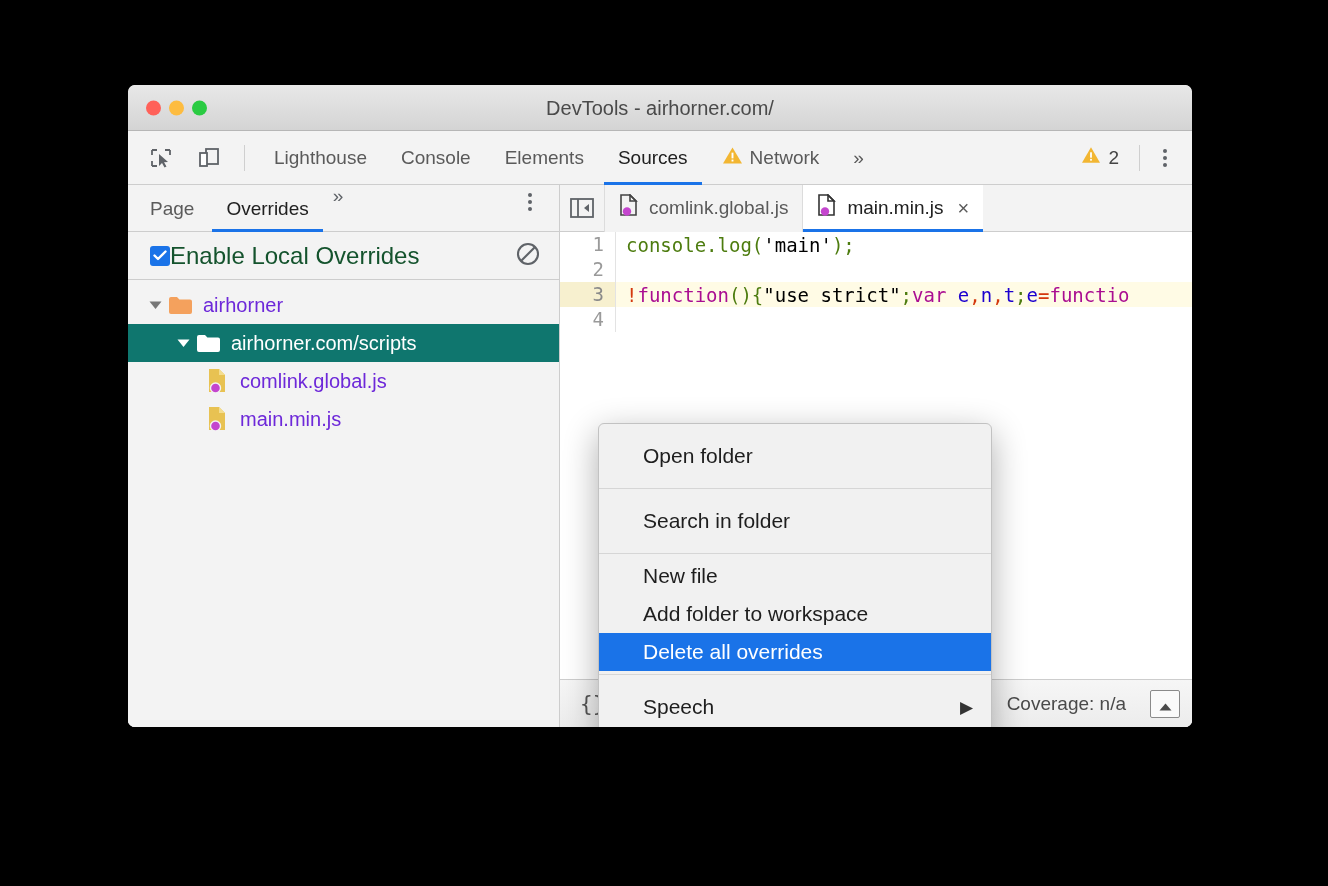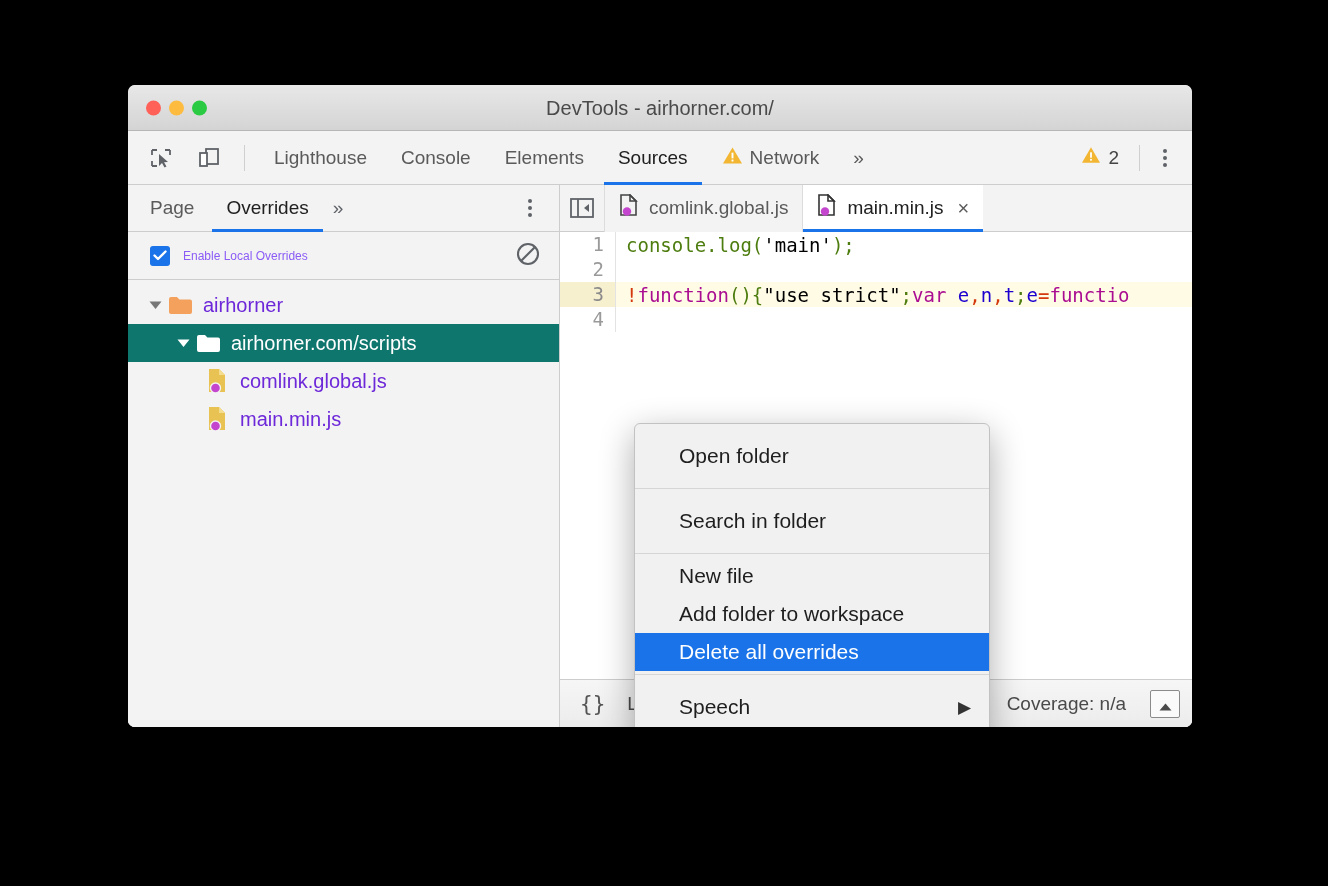--- a/index.html
+++ b/index.html
@@ -116,21 +116,21 @@
     display: flex; flex-direction: column;
     position: relative;
   }
 
   
   .subtabs {
     position: relative;
     height: 47px;
     background: #f3f3f3;
     border-bottom: 1px solid #cdcdcd;
-    display: flex; align-items: center;
+    display: flex; 
   }
   .stab {
     position: relative;
     height: 47px;
     padding: 0 16px;
     display: flex; align-items: center;
     font-size: 19px; color: #5a5a5a;
   }
   .stab:first-child { margin-left: 6px; }
   .stab.selected { color: #202020; }
@@ -152,21 +152,21 @@
     background: #f3f3f3;
   }
   .cbox {
     width: 20px; height: 20px;
     border-radius: 3px;
     background: #1a73e8;
     display: flex; align-items: center; justify-content: center;
     flex: 0 0 auto;
   }
   .cbox svg { display: block; }
-  .ovr-label { font-size: 12px; color: #8b5cf6; margin-left: 13px; }
+  .ovr-label { font-size: 24px; color: #14532d; }
   .clear-icon { margin-left: auto; }
 
   
   .tree { flex: 1; padding-top: 6px; background: #f3f3f3; }
   .trow {
     height: 38px;
     display: flex; align-items: center;
     font-size: 20px;
     color: #6d28d9;
     white-space: nowrap;
@@ -264,22 +264,22 @@
     background: #fafafa;
     display: flex; flex-direction: column;
     align-items: center;
   }
   .popup-btn .tri { margin-top: 3px; }
   .popup-btn .ln { width: 100%; height: 1px; background: #8a8a8a; margin-top: 3px; }
 
   
   .ctxmenu {
     position: absolute;
-    left: 506px; top: 338px;
-    width: 356px;
+    left: 470px; top: 338px;
+    width: 394px;
     background: #f1f1f1;
     border: 1px solid #c2c2c2;
     border-radius: 6px;
     box-shadow: 0 10px 34px rgba(0,0,0,0.32);
     padding: 3px 0;
     overflow: hidden;
     z-index: 50;
   }
   .mitem {
     height: 38px;

